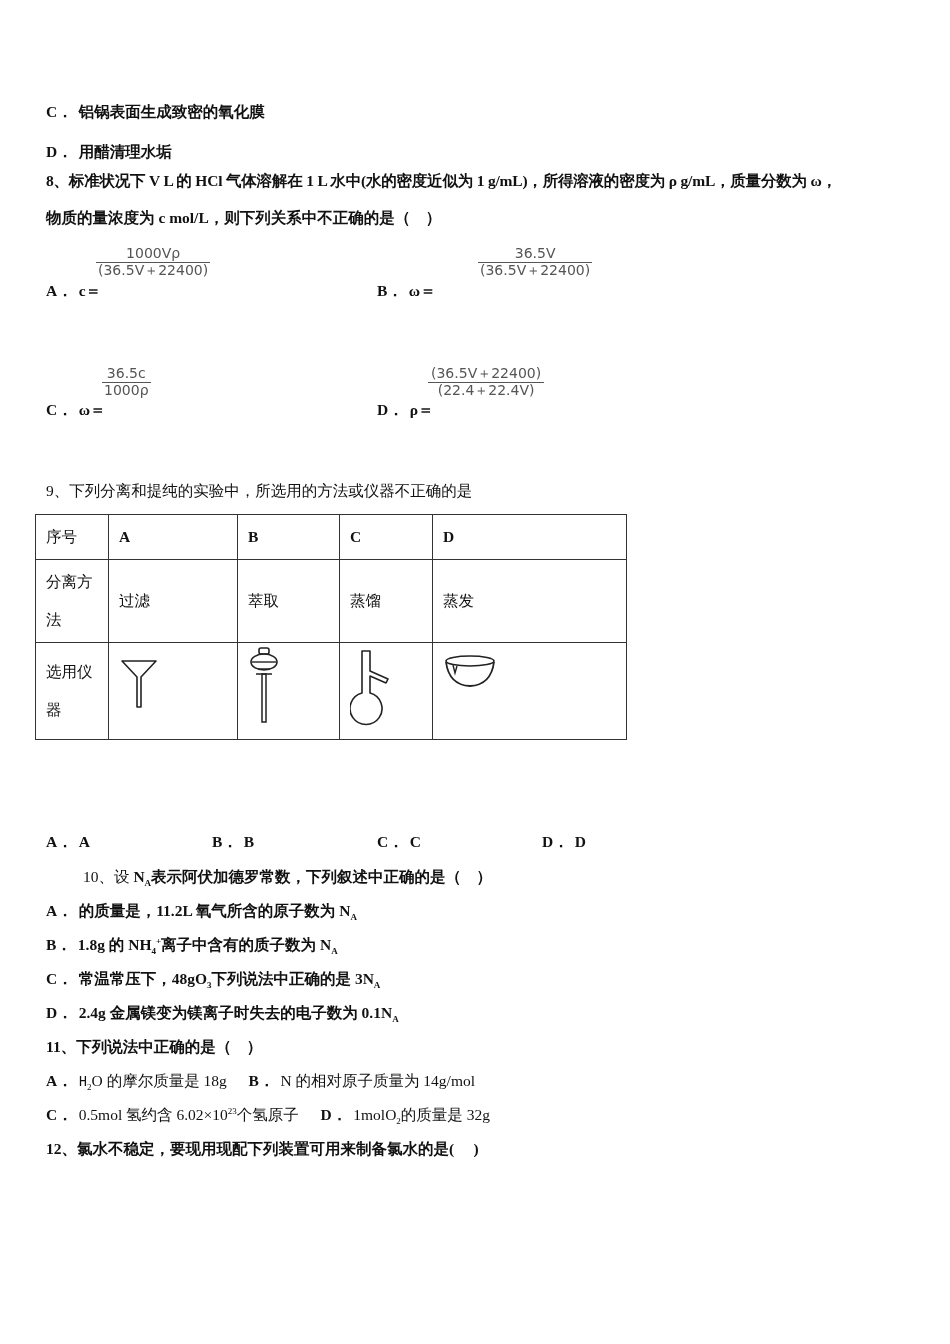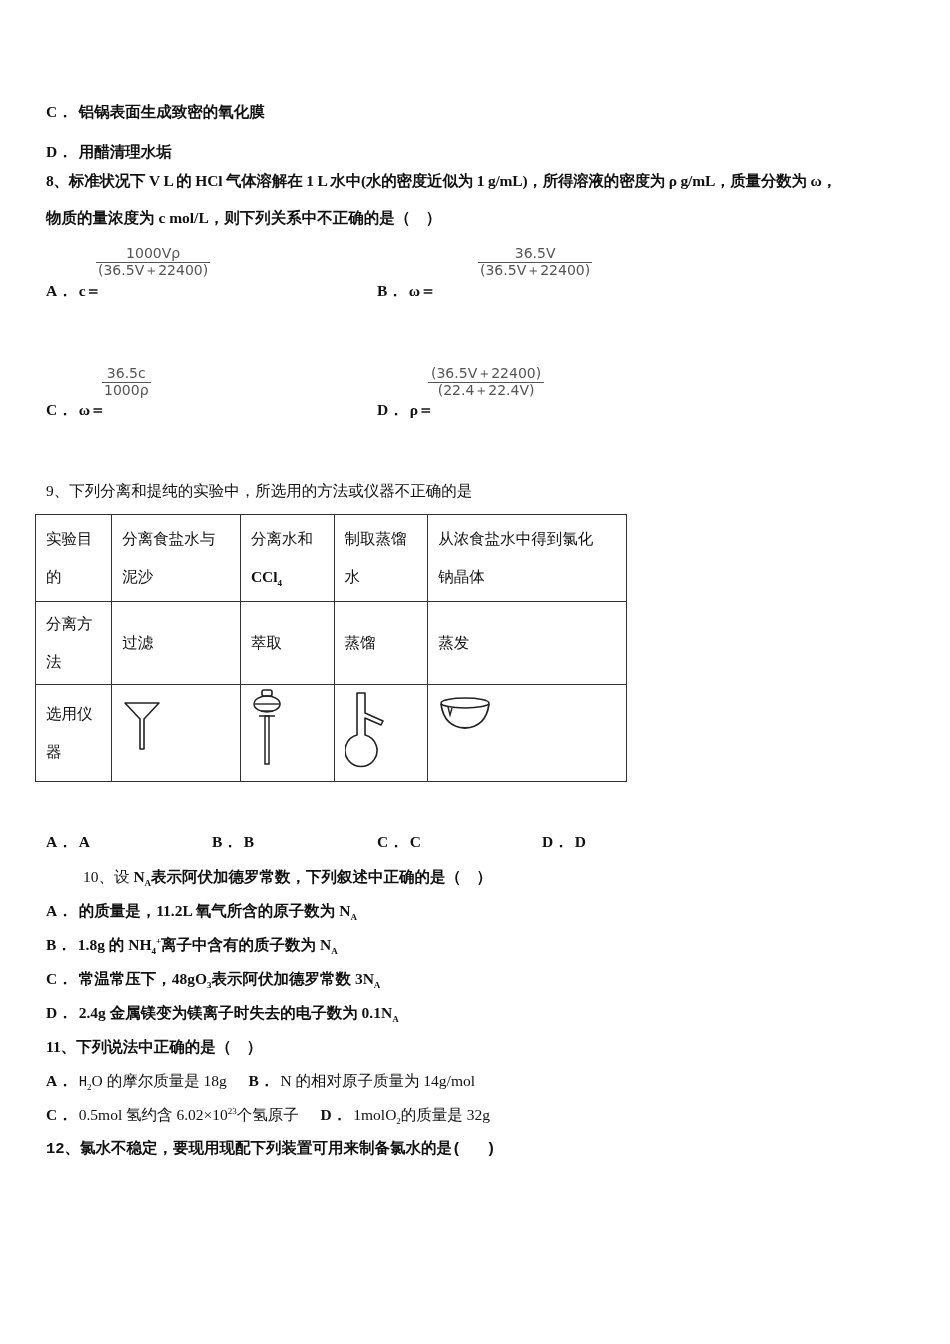--- a/index.html
+++ b/index.html
@@ -84,41 +84,26 @@
   <span class="den">(22.4＋22.4V)</span>
 </div>
 <div class="line bold" style="left:377px; top:400px;">
   <span class="lbl">D．</span><span>ρ＝</span>
 </div>
 
 <div class="line normal" style="left:46px; top:481px;">9、下列分离和提纯的实验中，所选用的方法或仪器不正确的是</div>
 
 <table class="q9">
   <tbody>
-  <tr class="r1">
-    <td class="rowh">
-      <div>实验目</div>
-      <div>的</div>
-    </td>
-    <td>
-      <div>分离食盐水与</div>
-      <div>泥沙</div>
-    </td>
-    <td>
-      <div>分离水和</div>
-      <div class="bold"><span>CCl</span><sub>4</sub></div>
-    </td>
-    <td>
-      <div>制取蒸馏</div>
-      <div>水</div>
-    </td>
-    <td>
-      <div>从浓食盐水中得到氯化</div>
-      <div>钠晶体</div>
-    </td>
+      <tr class="r0">
+    <td class="c0">序号</td>
+    <td class="c1 bold">A</td>
+    <td class="c2 bold">B</td>
+    <td class="c3 bold">C</td>
+    <td class="c4 bold">D</td>
   </tr>
   <tr class="r2">
     <td class="rowh">
       <div>分离方</div>
       <div>法</div>
     </td>
     <td>过滤</td>
     <td>萃取</td>
     <td>蒸馏</td>
     <td>蒸发</td>
@@ -174,31 +159,31 @@
 <div class="line" style="left:46px; top:867px;margin-left:37px;">
   <span class="normal">10、设 </span><span class="bold">N</span><sub class="bold">A</sub><span class="bold">表示阿伏加德罗常数，下列叙述中正确的是（　）</span>
 </div>
 <div class="line bold" style="left:46px; top:901px;">
   <span class="lbl">A．</span><span>的质量是，11.2L 氧气所含的原子数为 N</span><sub>A</sub>
 </div>
 <div class="line bold" style="left:46px; top:935px;">
   <span class="lbl">B．</span><span>1.8g 的 NH</span><sub>4</sub><sup>+</sup><span>离子中含有的质子数为 N</span><sub>A</sub>
 </div>
 <div class="line bold" style="left:46px; top:969px;">
-  <span class="lbl">C．</span><span>常温常压下，48gO</span><sub>3</sub><span>表示阿伏加德罗常数 3N</span><sub>A</sub>
+  <span class="lbl">C．</span><span>常温常压下，48gO</span><sub>3</sub><span>下列说法中正确的是 3N</span><sub>A</sub>
 </div>
 <div class="line bold" style="left:46px; top:1003px;">
   <span class="lbl">D．</span><span>2.4g 金属镁变为镁离子时失去的电子数为 0.1N</span><sub>A</sub>
 </div>
 
 <div class="line bold" style="left:46px; top:1037px;">11、下列说法中正确的是（　）</div>
 <div class="line" style="left:46px; top:1071px;">
   <span class="lbl">A．</span><span style="font-family:'Liberation Mono', monospace; font-size:14px;">H</span><sub>2</sub><span>O 的摩尔质量是 18g</span>
   <span style="display:inline-block; width:14px;"></span>
   <span class="lbl">B．</span><span>N 的相对原子质量为 14g/mol</span>
 </div>
 <div class="line" style="left:46px; top:1105px;">
   <span class="lbl">C．</span><span>0.5mol 氢约含 6.02×10</span><sup>23</sup><span>个氢原子</span>
   <span style="display:inline-block; width:14px;"></span>
   <span class="lbl">D．</span><span>1molO</span><sub>2</sub><span>的质量是 32g</span>
 </div>
 
-<div class="line bold" style="left:46px; top:1139px;font-family:Liberation Mono, monospace;">12、氯水不稳定，要现用现配下列装置可用来制备氯水的是(　 )</div>
+<div class="line bold" style="left:46px; top:1139px;">12、氯水不稳定，要现用现配下列装置可用来制备氯水的是(　 )</div>
 
 </body></html>

